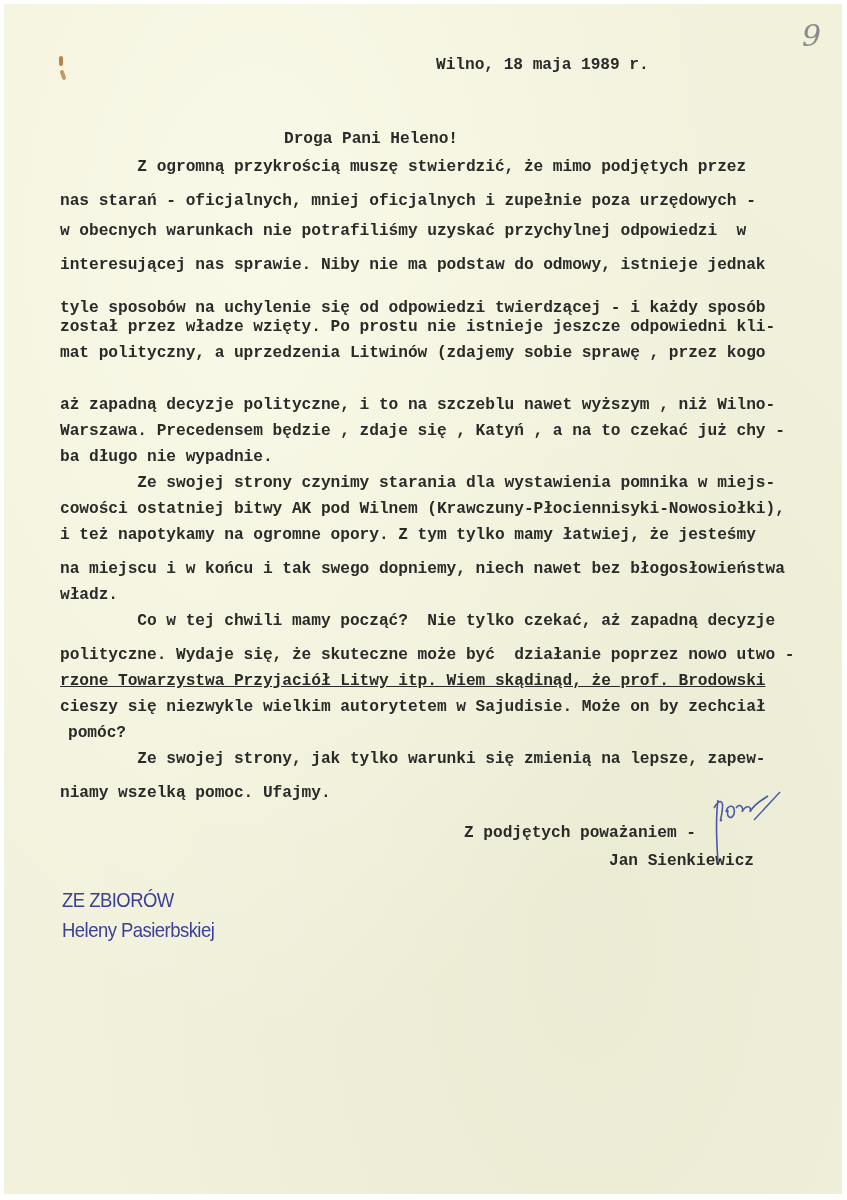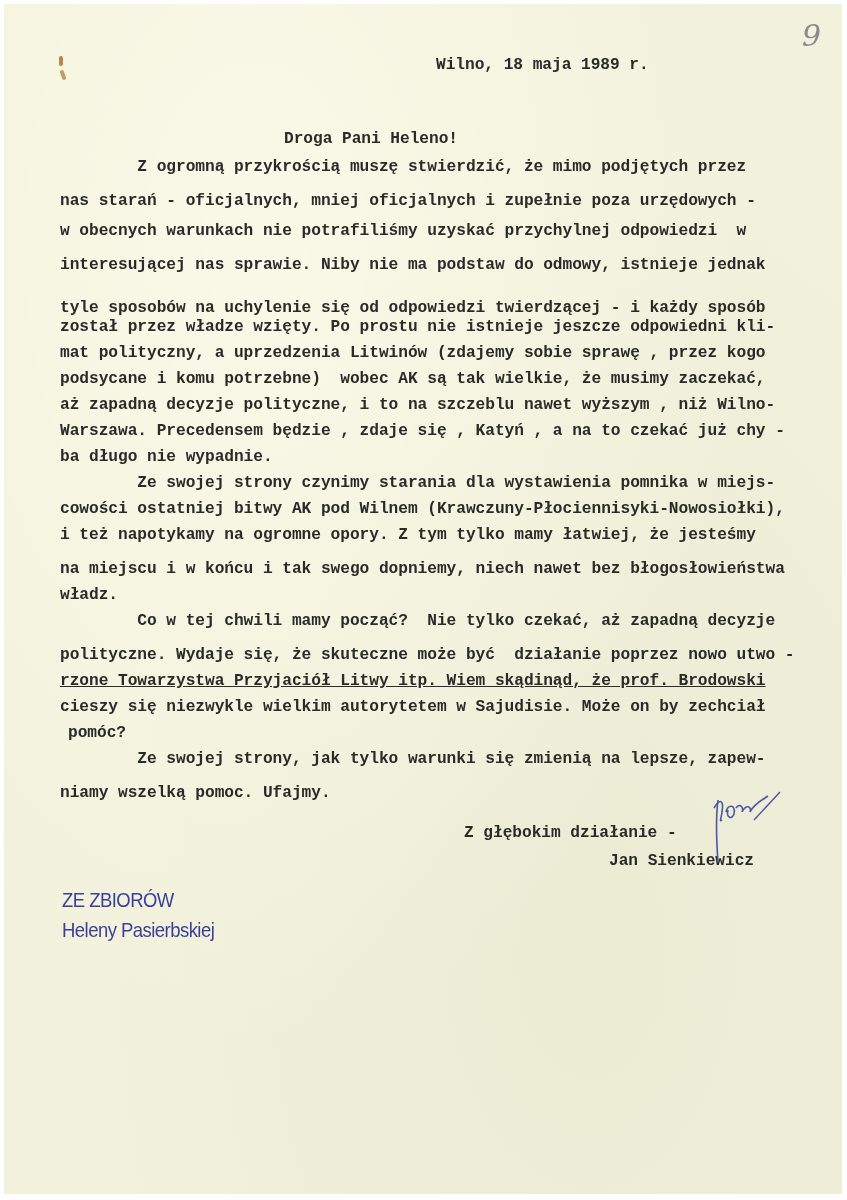--- a/index.html
+++ b/index.html
@@ -56,38 +56,37 @@
   <div class="tw" style="left:432px; top:52px;">Wilno, 18 maja 1989 r.</div>
   <div class="tw" style="left:280px; top:118px;margin-top:8px;">Droga Pani Heleno!</div>
 
   <div class="tw" style="left:56px; top:154px;">        Z ogromną przykrością muszę stwierdzić, że mimo podjętych przez</div>
   <div class="tw" style="left:56px; top:188px;">nas starań - oficjalnych, mniej oficjalnych i zupełnie poza urzędowych -</div>
   <div class="tw" style="left:56px; top:218px;">w obecnych warunkach nie potrafiliśmy uzyskać przychylnej odpowiedzi  w</div>
   <div class="tw" style="left:56px; top:252px;">interesującej nas sprawie. Niby nie ma podstaw do odmowy, istnieje jednak</div>
   <div class="tw" style="left:56px; top:286px;margin-top:9px;">tyle sposobów na uchylenie się od odpowiedzi twierdzącej - i każdy sposób</div>
   <div class="tw" style="left:56px; top:314px;">został przez władze wzięty. Po prostu nie istnieje jeszcze odpowiedni kli-</div>
   <div class="tw" style="left:56px; top:340px;">mat polityczny, a uprzedzenia Litwinów (zdajemy sobie sprawę , przez kogo</div>
-  <div class="tw" style="left:56px; top:366px;">podsycane i komu potrzebne)  wobec AK są tak wielkie, że musimy zaczekać,</div>
   <div class="tw" style="left:56px; top:392px;">aż zapadną decyzje polityczne, i to na szczeblu nawet wyższym , niż Wilno-</div>
   <div class="tw" style="left:56px; top:418px;">Warszawa. Precedensem będzie , zdaje się , Katyń , a na to czekać już chy -</div>
   <div class="tw" style="left:56px; top:444px;">ba długo nie wypadnie.</div>
   <div class="tw" style="left:56px; top:470px;">        Ze swojej strony czynimy starania dla wystawienia pomnika w miejs-</div>
   <div class="tw" style="left:56px; top:496px;">cowości ostatniej bitwy AK pod Wilnem (Krawczuny-Płociennisyki-Nowosiołki),</div>
   <div class="tw" style="left:56px; top:522px;">i też napotykamy na ogromne opory. Z tym tylko mamy łatwiej, że jesteśmy</div>
   <div class="tw" style="left:56px; top:556px;">na miejscu i w końcu i tak swego dopniemy, niech nawet bez błogosłowieństwa</div>
   <div class="tw" style="left:56px; top:582px;">władz.</div>
   <div class="tw" style="left:56px; top:608px;">        Co w tej chwili mamy począć?  Nie tylko czekać, aż zapadną decyzje</div>
   <div class="tw" style="left:56px; top:642px;">polityczne. Wydaje się, że skuteczne może być  działanie poprzez nowo utwo -</div>
   <div class="tw" style="left:56px; top:668px;text-decoration:underline;">rzone Towarzystwa Przyjaciół Litwy itp. Wiem skądinąd, że prof. Brodowski</div>
   <div class="tw" style="left:56px; top:694px;">cieszy się niezwykle wielkim autorytetem w Sajudisie. Może on by zechciał</div>
   <div class="tw" style="left:64px; top:720px;">pomóc?</div>
   <div class="tw" style="left:56px; top:746px;">        Ze swojej strony, jak tylko warunki się zmienią na lepsze, zapew-</div>
   <div class="tw" style="left:56px; top:780px;">niamy wszelką pomoc. Ufajmy.</div>
 
-  <div class="tw" style="left:460px; top:820px;">Z głębokim działanie -</div>
+  <div class="tw" style="left:460px; top:820px;">Z podjętych poważaniem -</div>
   <div class="tw" style="left:605px; top:848px;">Jan Sienkiewicz</div>
 
   <svg class="sig" viewBox="0 0 90 80">
     <path d="M8 10 C6 25 6 45 8 72" stroke="#4a58a8" stroke-width="1.6" fill="none"></path>
     <path d="M4 18 C10 8 14 10 12 22 C11 30 9 32 12 30" stroke="#4a58a8" stroke-width="1.6" fill="none"></path>
     <path d="M16 22 C18 14 26 14 24 24 C22 30 16 28 18 20" stroke="#4a58a8" stroke-width="1.6" fill="none"></path>
     <path d="M26 18 C30 12 34 18 32 22 C36 14 42 16 40 22 C44 14 52 10 58 6" stroke="#4a58a8" stroke-width="1.6" fill="none"></path>
     <path d="M44 30 L70 2" stroke="#4a58a8" stroke-width="1.4" fill="none"></path>
   </svg>
 

